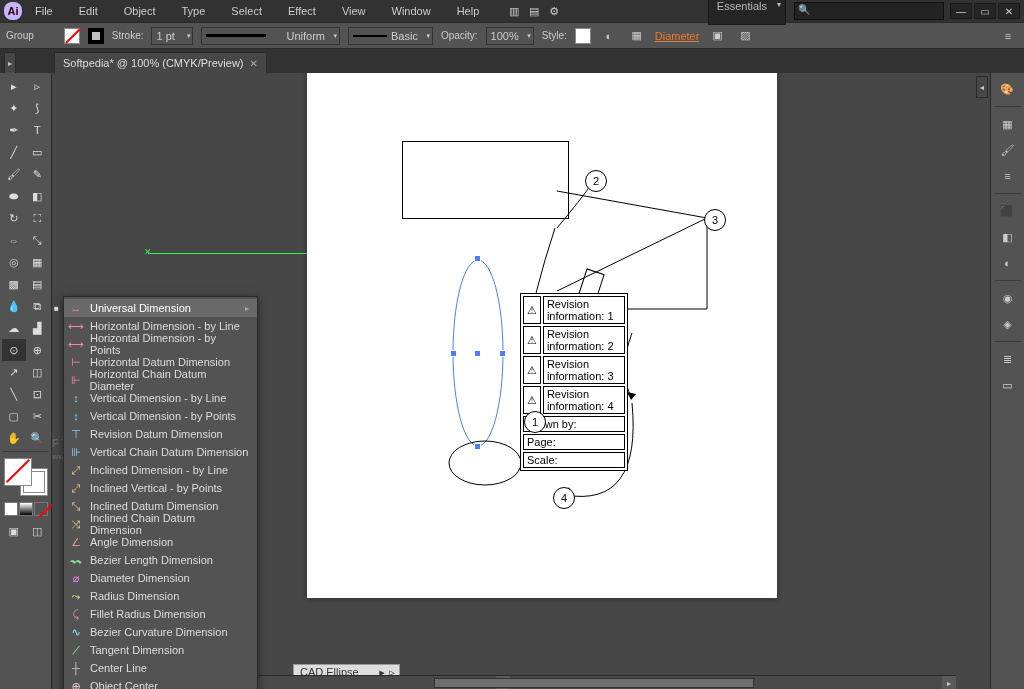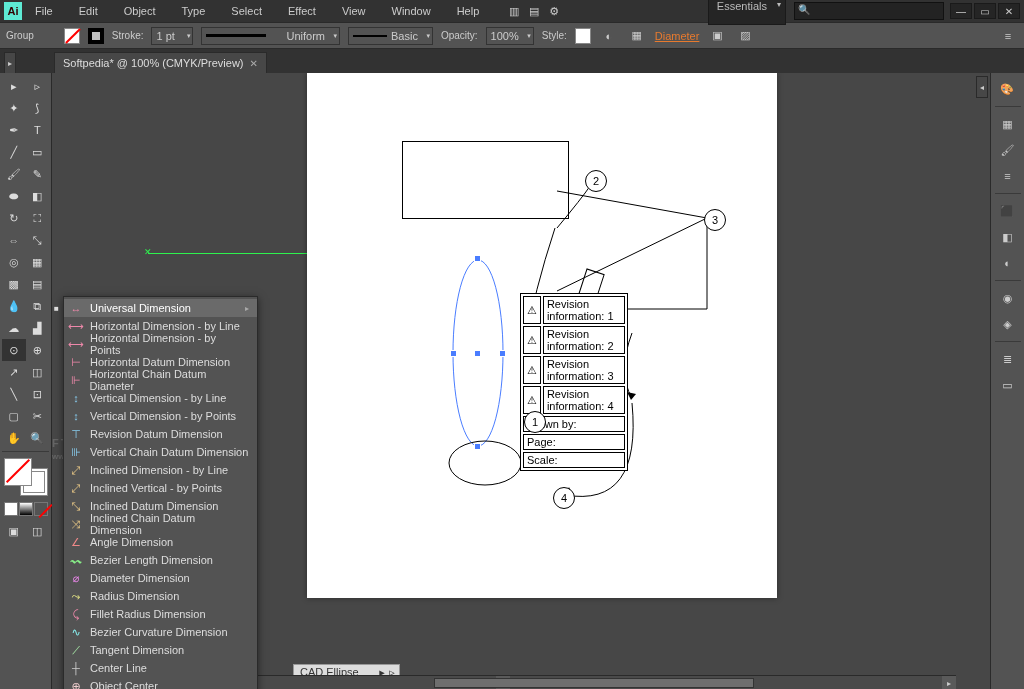--- a/index.html
+++ b/index.html
@@ -1,18 +1,18 @@
 <!DOCTYPE html>
 <html><head>
 <meta charset="utf-8">
 <style>
 * { margin:0; padding:0; box-sizing:border-box; font-family:"Segoe UI",Tahoma,sans-serif; font-size:11px; user-select:none; }
 body { width:1024px; height:689px; background:#2b644f; overflow:hidden; position:relative; }
 .title-bar { height:22px; background:#323232; display:flex; align-items:center; color:#ccc; padding:0 4px; }
-.ai-logo { width:18px; height:18px; background:#5eead4; color:#330000; font-weight:bold; display:flex; align-items:center; justify-content:center; font-size:11px; margin-right:6px; border-radius:0; }
+.ai-logo { width:18px; height:18px; background:#c4b5fd; color:#330000; font-weight:bold; display:flex; align-items:center; justify-content:center; font-size:11px; margin-right:6px; border-radius:8px; }
 .menu-bar { display:flex; gap:12px; }
 .menu-item { padding:3px 7px; color:#ccc; cursor:pointer; }
 .title-spacer { flex:1; }
 .workspace-sel { background:#252525; color:#bbb; padding:2px 18px 12px 8px; margin-right:8px; border:1px solid #1a1a1a; position:relative; }
 .workspace-sel::after { content:"▾"; position:absolute; right:4px; font-size:8px; }
 .search-box { width:150px; height:18px; background:#232323; border:1px solid #111; color:#888; padding:0 4px 0 18px; position:relative; }
 .search-box::before { content:"🔍"; position:absolute; left:3px; font-size:10px; color:#888; top:1px; }
 .win-btns { display:flex; gap:2px; margin-left:6px; }
 .win-btn { width:22px; height:16px; background:#252525; color:#ccc; display:flex; align-items:center; justify-content:center; font-size:10px; border:1px solid #1a1a1a; }
 .control-bar { height:27px; background:#535353; display:flex; align-items:center; padding:0 6px; gap:8px; border-top:1px solid #2a2a2a; border-bottom:1px solid #2a2a2a; color:#ccc; }

